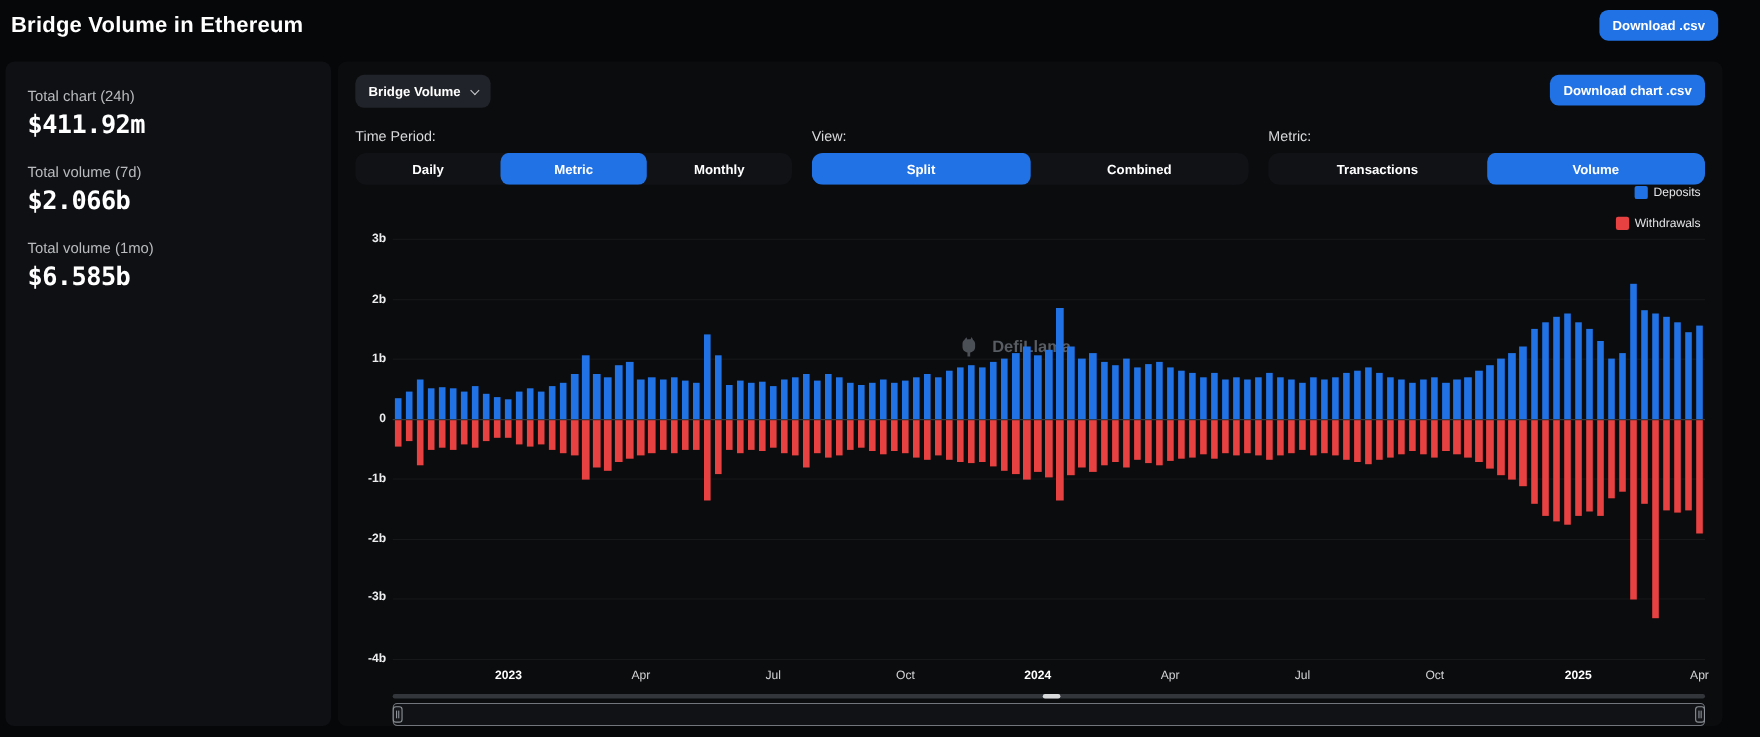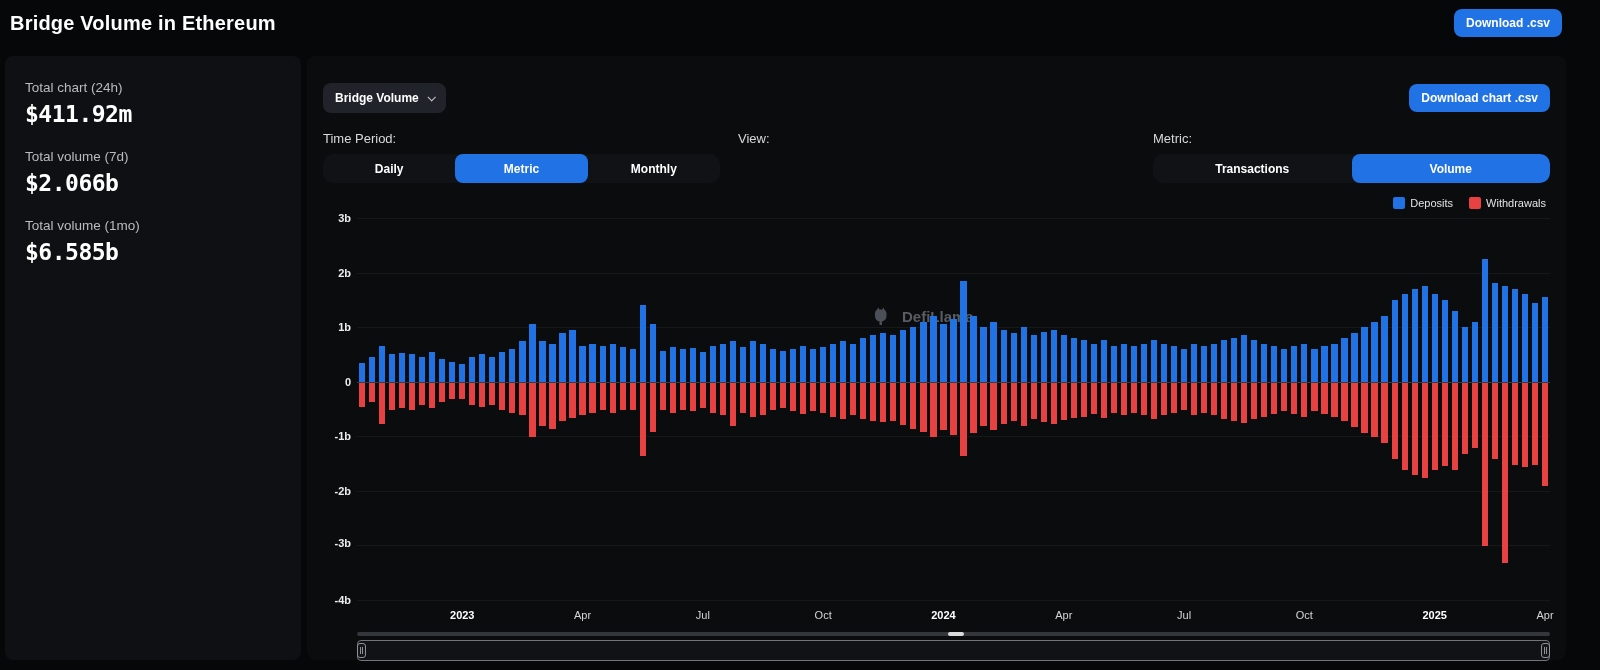--- a/index.html
+++ b/index.html
@@ -54,21 +54,21 @@
     letter-spacing: -0.5px;
   }
   .main {
     flex: 1;
     background: #0b0c0e;
     border-radius: 8px;
     padding: 12px 16px;
     position: relative;
   }
   
-  .toolbar { display: flex; align-items: center; justify-content: space-between; margin-top: 15px; }
+  .toolbar { display: flex; align-items: flex-start; justify-content: space-between; }
   .select-btn {
     display: flex; align-items: center; gap: 9px;
     background: #202329;
     border: none;
     border-radius: 8px;
     color: #fff;
     font-family: "Liberation Sans", sans-serif;
     font-size: 12px; font-weight: bold;
     padding: 8px 12px;
     cursor: pointer;
@@ -98,23 +98,23 @@
     border: none;
     border-radius: 8px;
     color: #fff;
     font-family: "Liberation Sans", sans-serif;
     font-size: 12px; font-weight: bold;
     cursor: pointer;
   }
   .seg-btn.active { background: #2172e5; }
   
   .legend-row {
-    margin-top: 14px;
-    display: flex; justify-content: flex-end; align-items: flex-start;
-    gap: 16px; padding-right: 4px; height: 13px;
+    margin-top: 28px;
+    display: flex; justify-content: flex-end; align-items: flex-end;
+    gap: 16px; padding-right: 4px; height: 13px; flex-direction: column;
   }
   .legend-item { display: flex; align-items: center; gap: 5px; }
   .legend-swatch { width: 12px; height: 12px; border-radius: 2px; }
   .legend-label { font-size: 11px; color: #e3e4e6; }
   
   .chart-wrap { display: flex; margin-top: 8px; }
   .y-axis { width: 34px; position: relative; flex: none; }
   .plot { flex: 1; position: relative; height: 382px; }
   .y-label {
     position: absolute; right: 6px; transform: translateY(-50%);
@@ -203,20 +203,24 @@
       <div class="control-group">
         <div class="control-label">Time Period:</div>
         <div class="seg">
           <button class="seg-btn">Daily</button>
           <button class="seg-btn active">Metric</button>
           <button class="seg-btn">Monthly</button>
         </div>
       </div>
       <div class="control-group">
         <div class="control-label">View:</div>
+        <div class="seg">
+          <button class="seg-btn active">Split</button>
+          <button class="seg-btn">Combined</button>
+        </div>
       </div>
       <div class="control-group">
         <div class="control-label">Metric:</div>
         <div class="seg">
           <button class="seg-btn">Transactions</button>
           <button class="seg-btn active">Volume</button>
         </div>
       </div>
     </div>
 

